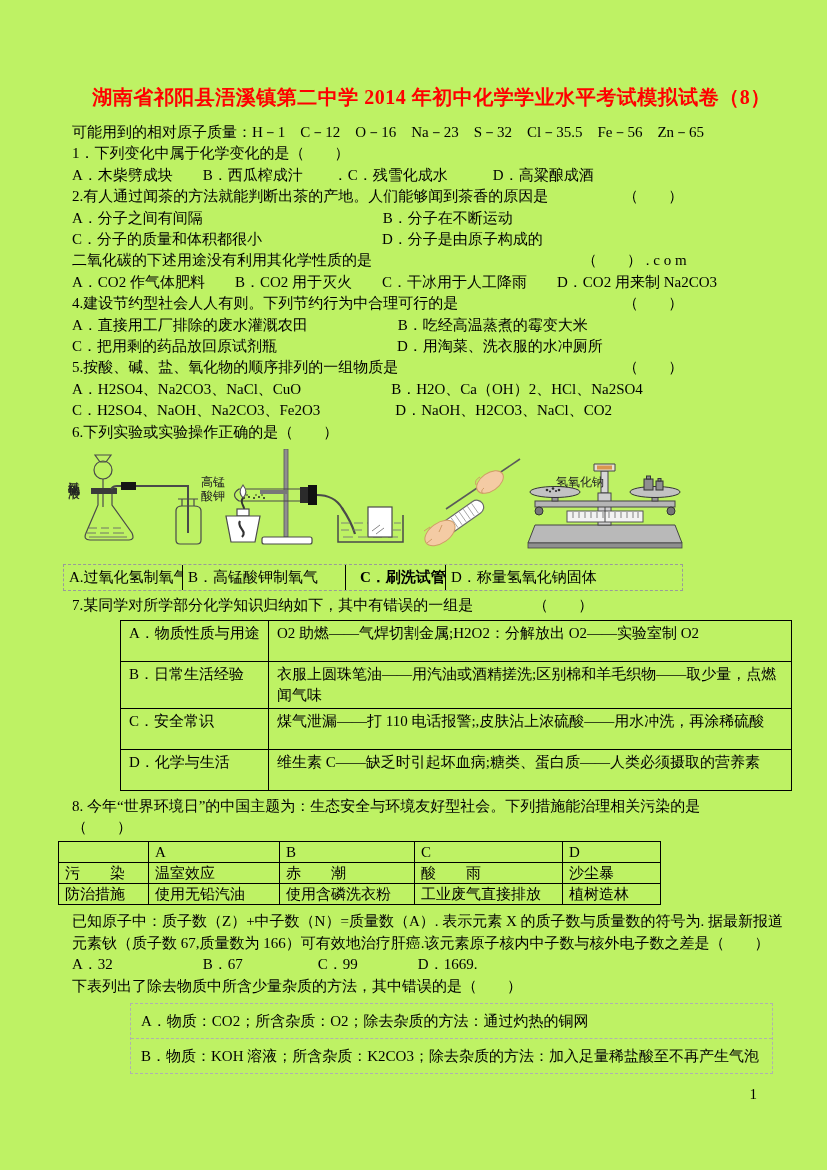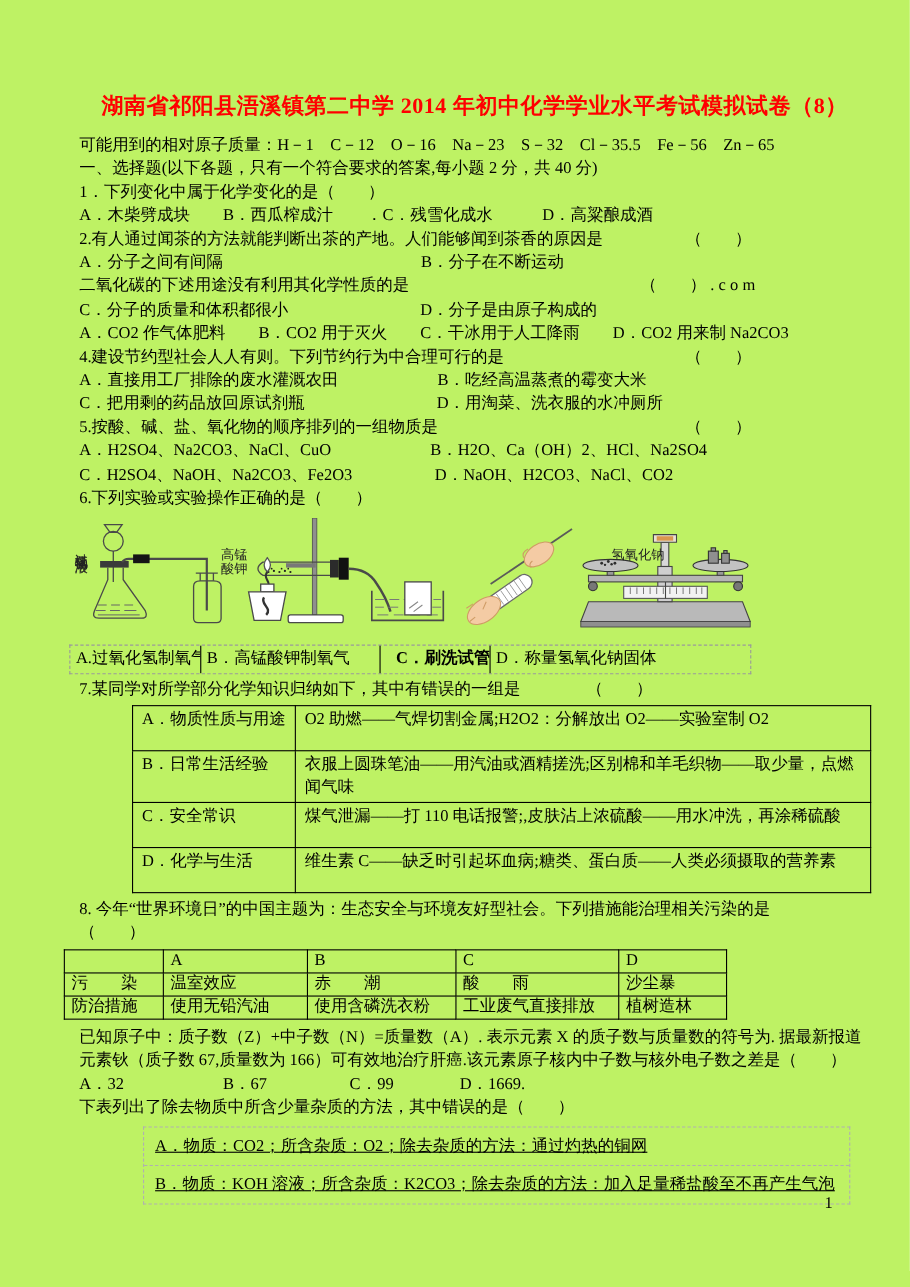--- a/index.html
+++ b/index.html
@@ -44,45 +44,44 @@
     vertical-align:top; padding:2px 6px 2px 8px; height:41px;
   }
   .t7 td.left { width:148px; }
   
   table.t8 { border-collapse:collapse; margin:3px 0 0 -14px; width:602px; table-layout:fixed; }
   .t8 td { border:1px solid #000; font-size:15px; line-height:19px; padding:0 6px; height:21px; white-space:nowrap; overflow:hidden; }
   .t8 col.c0 { width:90px; } .t8 col.c1 { width:131px; } .t8 col.c2 { width:135px; }
   .t8 col.c3 { width:148px; } .t8 col.c4 { width:98px; }
   
   .q9-stem { margin-top:6px; }
-  .q10-box { width:643px; margin:6px 0 0 58px; border:1px dashed #b0b0b0;text-decoration:underline; }
+  .q10-box { width:643px; margin:6px 0 0 58px; border:1px dashed #b0b0b0; }
   .q10-row { font-size:15px; line-height:21px; padding:7px 8px 6px 10px; }
   .q10-row + .q10-row { border-top:1px dashed #b0b0b0; }
   .page-num { position:absolute; top:1086px; right:70px; font-size:15px; }
 </style>
 </head>
 <body>
 
 <div class="page">
   <div class="content">
 
     <div class="doc-title">湖南省祁阳县浯溪镇第二中学 2014 年初中化学学业水平考试模拟试卷（8）</div>
 
     <div class="intro">
       <div class="line">可能用到的相对原子质量：H－1　C－12　O－16　Na－23　S－32　Cl－35.5　Fe－56　Zn－65</div>
-      <div class="line">一、选择题(以下各题，只有一个符合要求的答案,每小题 2 分，共 40 分)</div>
     </div>
 
     <div>
         <div class="line">1．下列变化中属于化学变化的是（　　）</div>
         <div class="line">A．木柴劈成块　　B．西瓜榨成汁　　．C．残雪化成水　　　D．高粱酿成酒</div>
         <div class="line">2.有人通过闻茶的方法就能判断出茶的产地。人们能够闻到茶香的原因是　　　　　（　　）</div>
         <div class="line">A．分子之间有间隔　　　　　　　　　　　　B．分子在不断运动</div>
+        <div class="line">C．分子的质量和体积都很小　　　　　　　　D．分子是由原子构成的</div>
         <div class="line">二氧化碳的下述用途没有利用其化学性质的是　　　　　　　　　　　　　　（　　） . c o m</div>
-        <div class="line">C．分子的质量和体积都很小　　　　　　　　D．分子是由原子构成的</div>
         <div class="line">A．CO2 作气体肥料　　B．CO2 用于灭火　　C．干冰用于人工降雨　　D．CO2 用来制 Na2CO3</div>
         <div class="line">4.建设节约型社会人人有则。下列节约行为中合理可行的是　　　　　　　　　　　（　　）</div>
         <div class="line">A．直接用工厂排除的废水灌溉农田　　　　　　B．吃经高温蒸煮的霉变大米</div>
         <div class="line">C．把用剩的药品放回原试剂瓶　　　　　　　　D．用淘菜、洗衣服的水冲厕所</div>
         <div class="line">5.按酸、碱、盐、氧化物的顺序排列的一组物质是　　　　　　　　　　　　　　　（　　）</div>
         <div class="line">A．H2SO4、Na2CO3、NaCl、CuO　　　　　　B．H2O、Ca（OH）2、HCl、Na2SO4</div>
         <div class="line">C．H2SO4、NaOH、Na2CO3、Fe2O3　　　　　D．NaOH、H2CO3、NaCl、CO2</div>
         <div class="line">6.下列实验或实验操作正确的是（　　）</div>
       </div>
 

